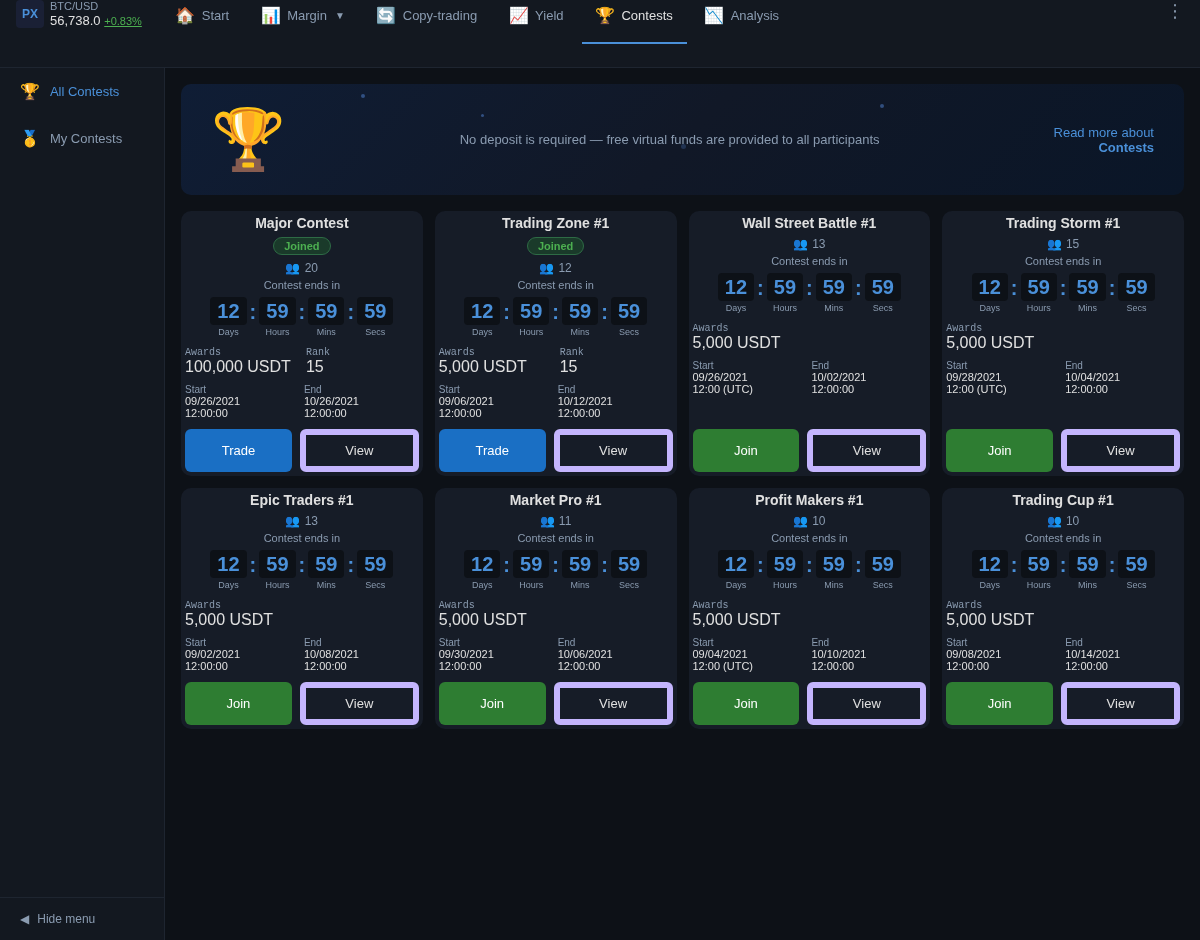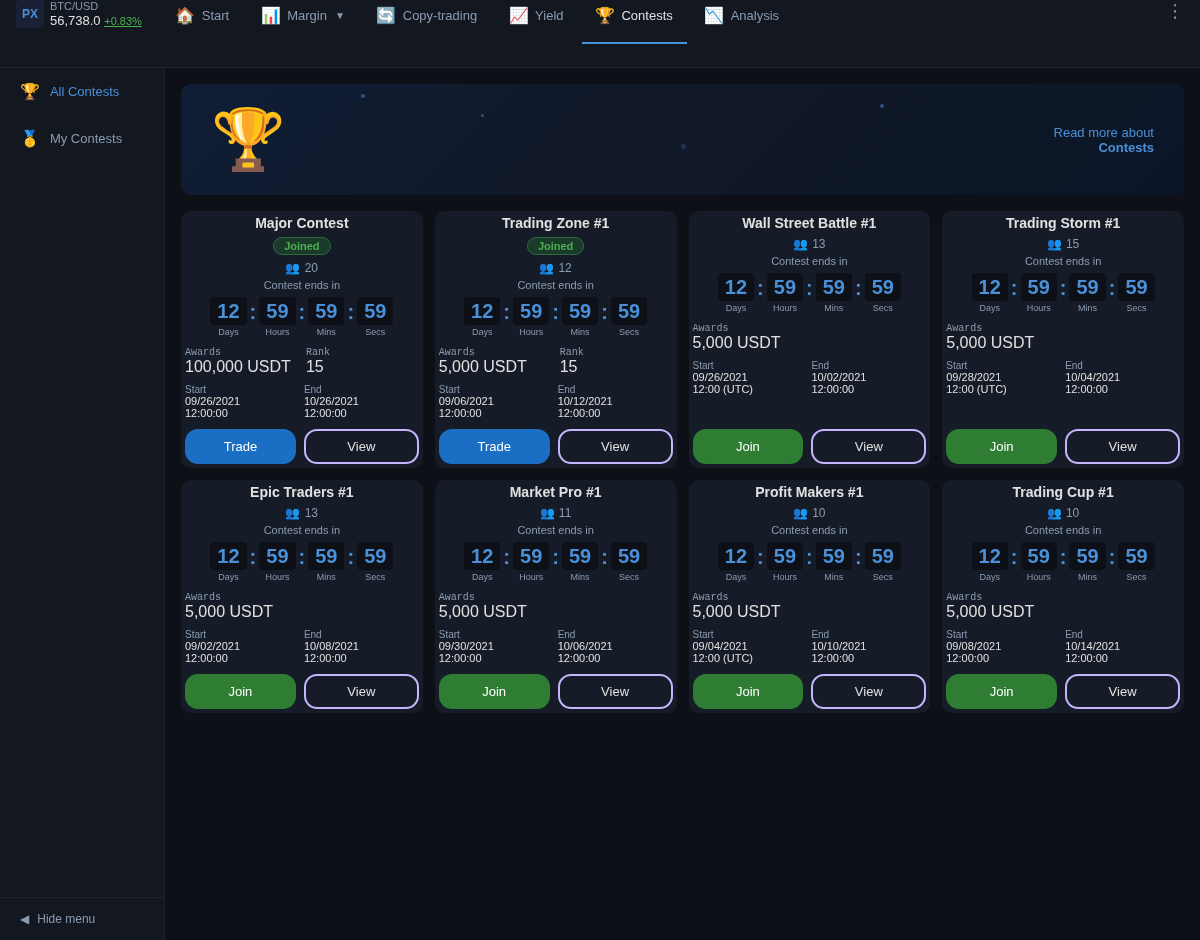--- a/index.html
+++ b/index.html
@@ -264,30 +264,30 @@
 
     
     .btn-row {
       display: flex;
       gap: 8px;
       margin-top: auto;
     }
     .btn {
       flex: 1;
       padding: 8px 0;
-      border-radius: 13px;
+      border-radius: 6px;
       border: none;
       cursor: pointer;
       font-size: 13px;
       font-weight: 500;
       text-align: center;
     }
     .btn-trade { background: #1a6fc4; color: #fff; border: none; }
     .btn-join { background: #2e7d32; color: #fff; border: none; }
-    .btn-view { background: transparent; color: #e0e0e0; border: 2px solid #c4b5fd; }
+    .btn-view { background: transparent; color: #e0e0e0; border: 6px solid #c4b5fd; }
 
     
     .content::-webkit-scrollbar { width: 6px; }
     .content::-webkit-scrollbar-track { background: #0d1117; }
     .content::-webkit-scrollbar-thumb { background: #2e3a4a; border-radius: 3px; }
   </style>
 </head>
 <body>
 
 <nav class="topnav">
@@ -350,20 +350,21 @@
 
   <main class="content">
 
     <div class="banner">
       <div style="position:absolute; top:10px; left:180px;" class="star"></div>
       <div style="position:absolute; top:30px; left:300px; width:3px; height:3px;" class="star"></div>
       <div style="position:absolute; top:60px; left:500px; width:5px; height:5px; background:rgba(100,160,255,0.2); border-radius:50%;"></div>
       <div style="position:absolute; top:20px; right:300px; width:4px; height:4px;" class="star"></div>
       <div class="banner-trophy">🏆</div>
       <div class="banner-text">
+        <div class="banner-sub">No deposit is required — free virtual funds are provided to all participants</div>
       </div>
       <div class="banner-link">
         <a>
           <span>Read more</span> <span>about</span><br>
           <span class="link-bold">Contests</span>
         </a>
       </div>
     </div>
 
 

